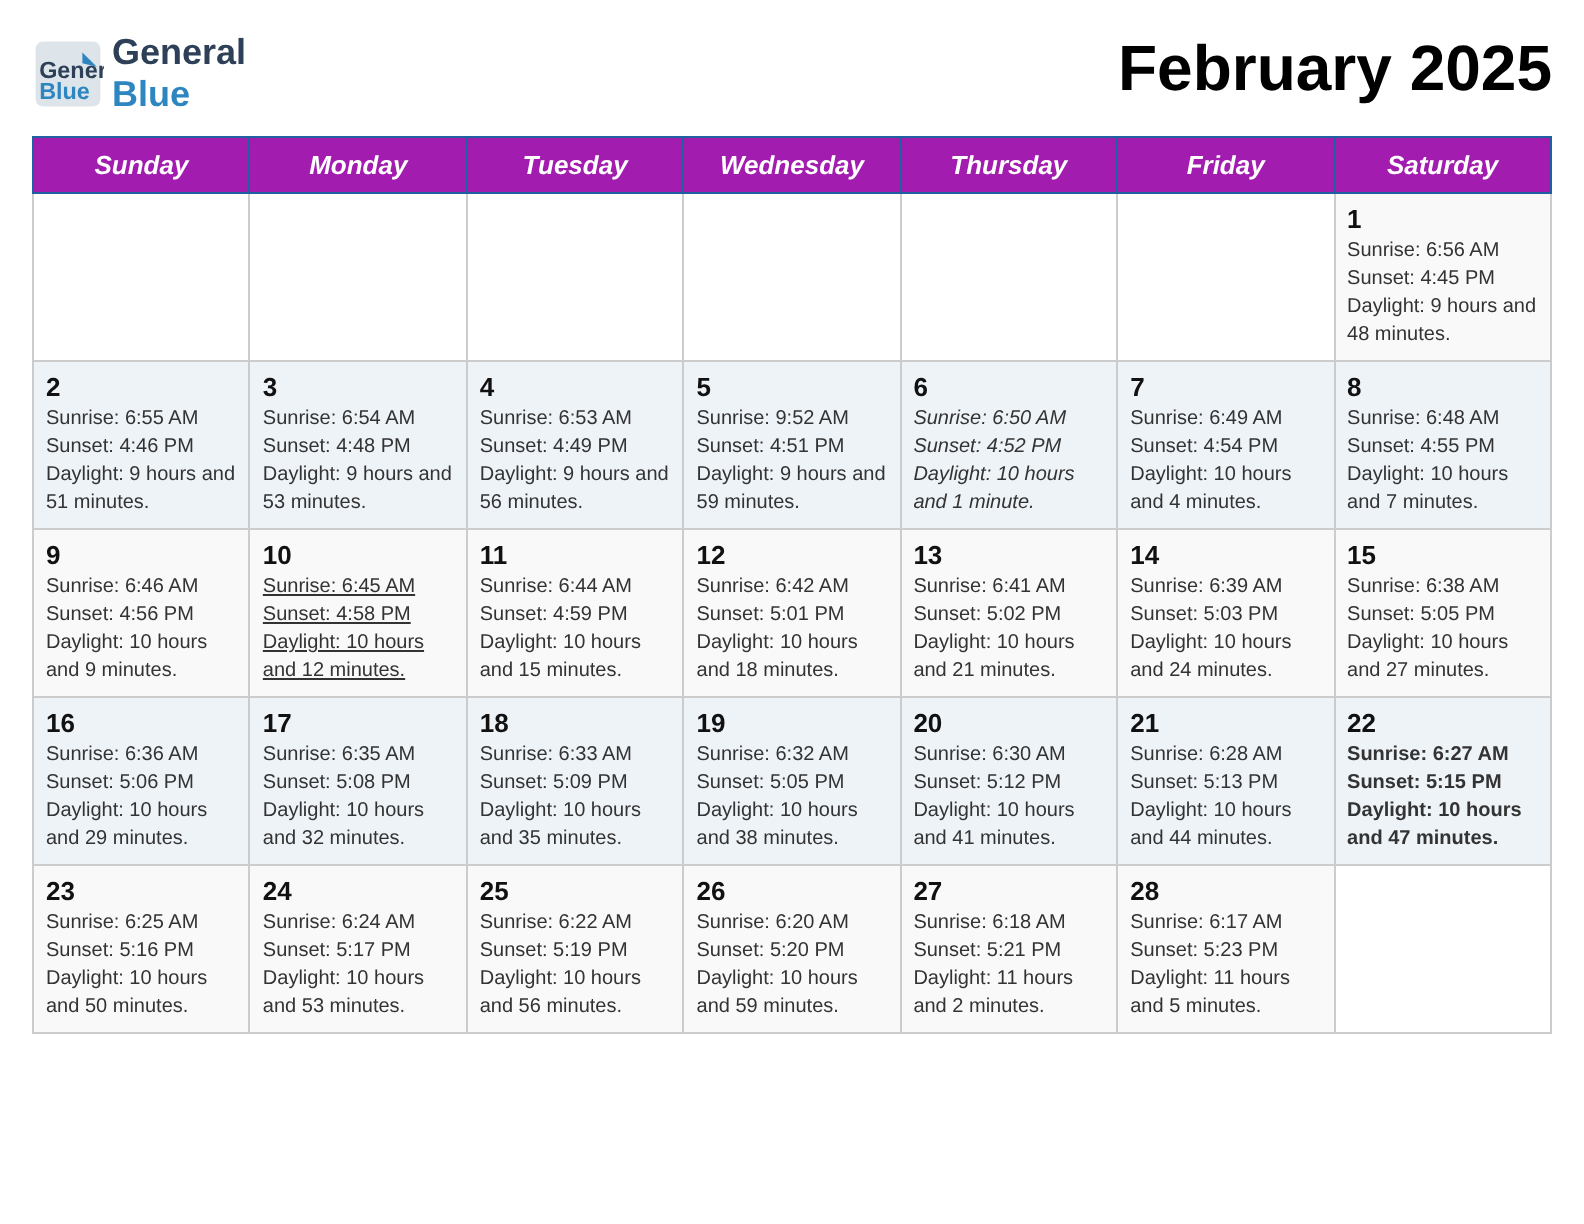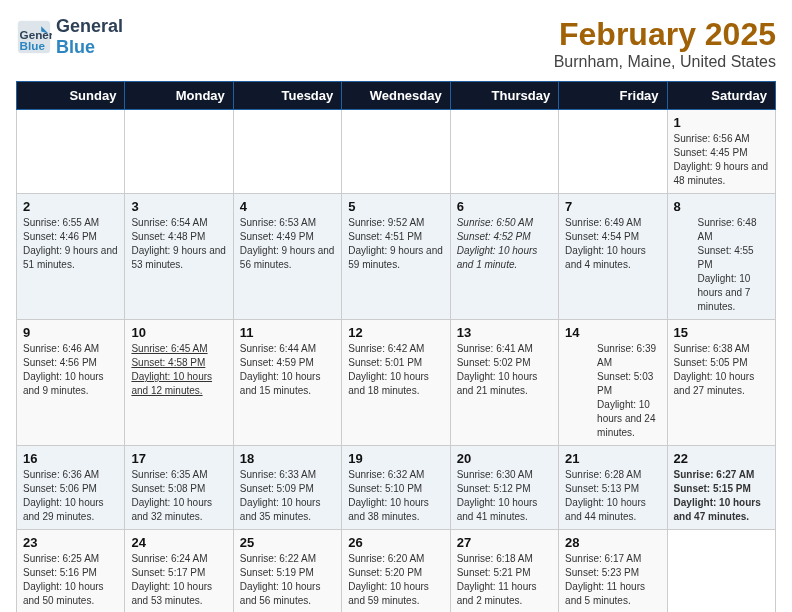--- a/index.html
+++ b/index.html
@@ -29,38 +29,39 @@
       width: 36px;
       height: 36px;
       margin-right: 4px;
     }
     .title-block {
       text-align: right;
     }
     .cal-title {
       font-size: 32px;
       font-weight: bold;
-      color: #a16207;
+      color: #000000;
     }
     .cal-subtitle {
       font-size: 16px;
       color: #444;
     }
     .calendar {
       width: 100%;
       border-collapse: collapse;
       border: 1px solid #ccc;
     }
     .calendar th {
-      background: #0f172a;
+      background: #a21caf;
       color: #fff;
-      text-align: right;
+      text-align: center;
       padding: 6px 8px;
       font-size: 13px;
       border: 1px solid #2060a0;
+      font-style: italic;
     }
     .calendar td {
       vertical-align: top;
       border: 1px solid #ccc;
       padding: 5px 6px;
       width: 108px;
       min-height: 90px;
       background: #fff;
       font-size: 11px;
       color: #333;
@@ -98,21 +99,20 @@
       <text x="4" y="34" font-size="13" font-weight="bold" fill="#2e86c1">Blue</text>
       <polygon points="28,8 36,16 28,14" fill="#2e86c1"></polygon>
     </svg>
     <div>
       <span class="logo-general">General</span><br>
       <span class="logo-blue">Blue</span>
     </div>
   </div>
   <div class="title-block">
     <div class="cal-title">February 2025</div>
-    <div class="cal-subtitle">Burnham, Maine, United States</div>
   </div>
 </div>
 
 <table class="calendar">
   <thead>
     <tr>
     <th>Sunday</th>
         <th>Monday</th>
         <th>Tuesday</th>
         <th>Wednesday</th>
@@ -168,21 +168,21 @@
 Daylight: 10 hours and 1 minute.</div>
         </td>
         <td>
           <span class="day-number">7</span>
           <div class="day-detail" style="white-space: pre-line;">Sunrise: 6:49 AM
 Sunset: 4:54 PM
 Daylight: 10 hours and 4 minutes.</div>
         </td>
         <td>
           <span class="day-number">8</span>
-          <div class="day-detail" style="white-space: pre-line; margin-left: 24px;">Sunrise: 6:48 AM
+          <div class="day-detail" style="white-space: pre-line;">Sunrise: 6:48 AM
 Sunset: 4:55 PM
 Daylight: 10 hours and 7 minutes.</div>
         </td>
       </tr>
       <tr>
         <td>
           <span class="day-number">9</span>
           <div class="day-detail" style="white-space: pre-line;">Sunrise: 6:46 AM
 Sunset: 4:56 PM
 Daylight: 10 hours and 9 minutes.</div>
@@ -206,21 +206,21 @@
 Daylight: 10 hours and 18 minutes.</div>
         </td>
         <td>
           <span class="day-number">13</span>
           <div class="day-detail" style="white-space: pre-line;">Sunrise: 6:41 AM
 Sunset: 5:02 PM
 Daylight: 10 hours and 21 minutes.</div>
         </td>
         <td>
           <span class="day-number">14</span>
-          <div class="day-detail" style="white-space: pre-line; margin-left: 32px;">Sunrise: 6:39 AM
+          <div class="day-detail" style="white-space: pre-line;">Sunrise: 6:39 AM
 Sunset: 5:03 PM
 Daylight: 10 hours and 24 minutes.</div>
         </td>
         <td>
           <span class="day-number">15</span>
           <div class="day-detail" style="white-space: pre-line;">Sunrise: 6:38 AM
 Sunset: 5:05 PM
 Daylight: 10 hours and 27 minutes.</div>
         </td>
       </tr>
@@ -239,21 +239,21 @@
         </td>
         <td>
           <span class="day-number">18</span>
           <div class="day-detail" style="white-space: pre-line;">Sunrise: 6:33 AM
 Sunset: 5:09 PM
 Daylight: 10 hours and 35 minutes.</div>
         </td>
         <td>
           <span class="day-number">19</span>
           <div class="day-detail" style="white-space: pre-line;">Sunrise: 6:32 AM
-Sunset: 5:10 PM
+Sunset: 5:05 PM
 Daylight: 10 hours and 38 minutes.</div>
         </td>
         <td>
           <span class="day-number">20</span>
           <div class="day-detail" style="white-space: pre-line;">Sunrise: 6:30 AM
 Sunset: 5:12 PM
 Daylight: 10 hours and 41 minutes.</div>
         </td>
         <td>
           <span class="day-number">21</span>

